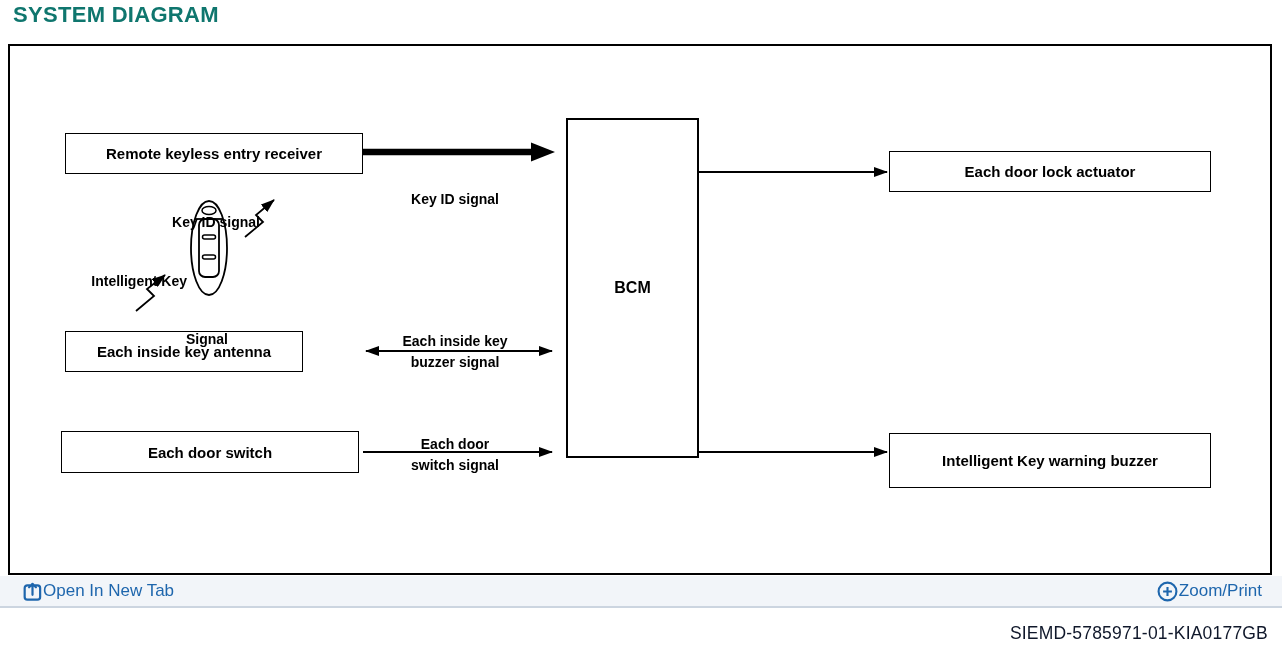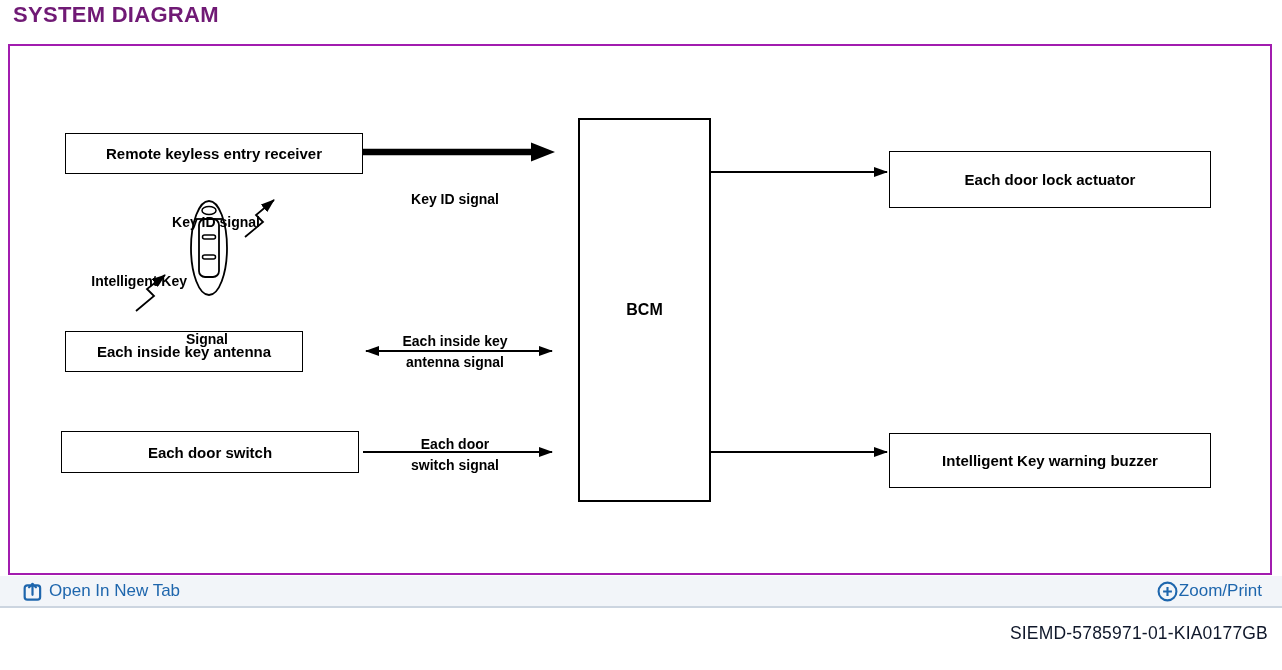--- a/index.html
+++ b/index.html
@@ -2,45 +2,45 @@
 <html><head>
 <meta charset="utf-8">
 <style>
   html,body{margin:0;padding:0;background:#fff;}
   .screen{
     position:relative;width:1282px;height:670px;background:#ffffff;
     font-family:"Liberation Sans",sans-serif;color:#000;overflow:hidden;
   }
   .title{
     position:absolute;left:13px;top:2px;margin:0;
-    font-size:22px;font-weight:bold;letter-spacing:.3px;color:#701a75;
+    font-size:22px;font-weight:bold;letter-spacing:.3px;color:#0f766e;
   }
   .diagram{
     position:absolute;left:8px;top:44px;width:1264px;height:531px;
-    border:2px solid #a21caf;background:#fff;box-sizing:border-box;
+    border:2px solid #000000;background:#fff;box-sizing:border-box;
   }
   .wires{position:absolute;left:0;top:0;width:100%;height:100%;pointer-events:none;}
   .box{
     position:absolute;border:1.5px solid #000;background:#fff;box-sizing:border-box;
     display:flex;align-items:center;justify-content:center;
     font-size:15px;font-weight:bold;white-space:nowrap;
   }
   .box.bcm{border-width:2px;font-size:16px;}
   .lbl{
     position:absolute;font-size:14px;font-weight:bold;white-space:nowrap;line-height:21px;margin-top:28px;
   }
   .lbl.center{transform:translateX(-50%);text-align:center;}
   .lbl.rightalign{transform:translateX(-100%);}
   .footer{
     position:absolute;left:0;top:576px;width:1282px;height:30px;
     background:#f2f5f9;border-bottom:2px solid #ccd5e0;box-sizing:content-box;
     display:flex;align-items:center;justify-content:space-between;
   }
   .link{
-    display:flex;align-items:center;gap:6px;cursor:pointer;
+    display:flex;align-items:center;gap:0;cursor:pointer;
     color:#1e66ad;font-size:17px;text-decoration:none;white-space:nowrap;
   }
   .link.left{margin-left:22px;}
   .link.right{margin-right:20px;gap:0;}
   .link svg{display:block;}
   .figure-code{
     position:absolute;right:14px;top:623px;
     font-size:17.5px;color:#0f172a;letter-spacing:.2px;white-space:nowrap;
   }
 </style>
@@ -91,43 +91,43 @@
     </div>
 
     <div class="box" style="left:55px;top:285px;width:238px;height:41px;">
       <span>Each inside key antenna</span>
     </div>
 
     <div class="box" style="left:51px;top:385px;width:298px;height:42px;">
       <span>Each door switch</span>
     </div>
 
-    <div class="box bcm" style="left:568px;top:72px;width:133px;height:384px;justify-content:center;">
+    <div class="box bcm" style="left:556px;top:72px;width:133px;height:340px;justify-content:center;">
       <span>BCM</span>
     </div>
 
-    <div class="box" style="left:879px;top:105px;width:322px;height:57px;">
+    <div class="box" style="left:879px;top:105px;width:322px;height:41px;">
       <span>Each door lock actuator</span>
     </div>
 
     <div class="box" style="left:879px;top:387px;width:322px;height:55px;">
       <span>Intelligent Key warning buzzer</span>
     </div>
 
     <div class="lbl center" style="left:445px;top:115px;">Key ID signal</div>
 
     <div class="lbl center" style="left:206px;top:138px;">Key ID signal</div>
 
     <div class="lbl rightalign" style="left:177px;top:197px;">Intelligent Key</div>
 
     <div class="lbl center" style="left:197px;top:255px;">Signal</div>
 
     <div class="lbl center" style="left:445px;top:257px;">
       <span style="display:block">Each inside key</span>
-      <span style="display:block">antenna signal</span>
+      <span style="display:block">buzzer signal</span>
     </div>
 
     <div class="lbl center" style="left:445px;top:360px;">
       <span style="display:block">Each door</span>
       <span style="display:block">switch signal</span>
     </div>
   </div>
 
   <div class="footer">
     <a class="link left">

